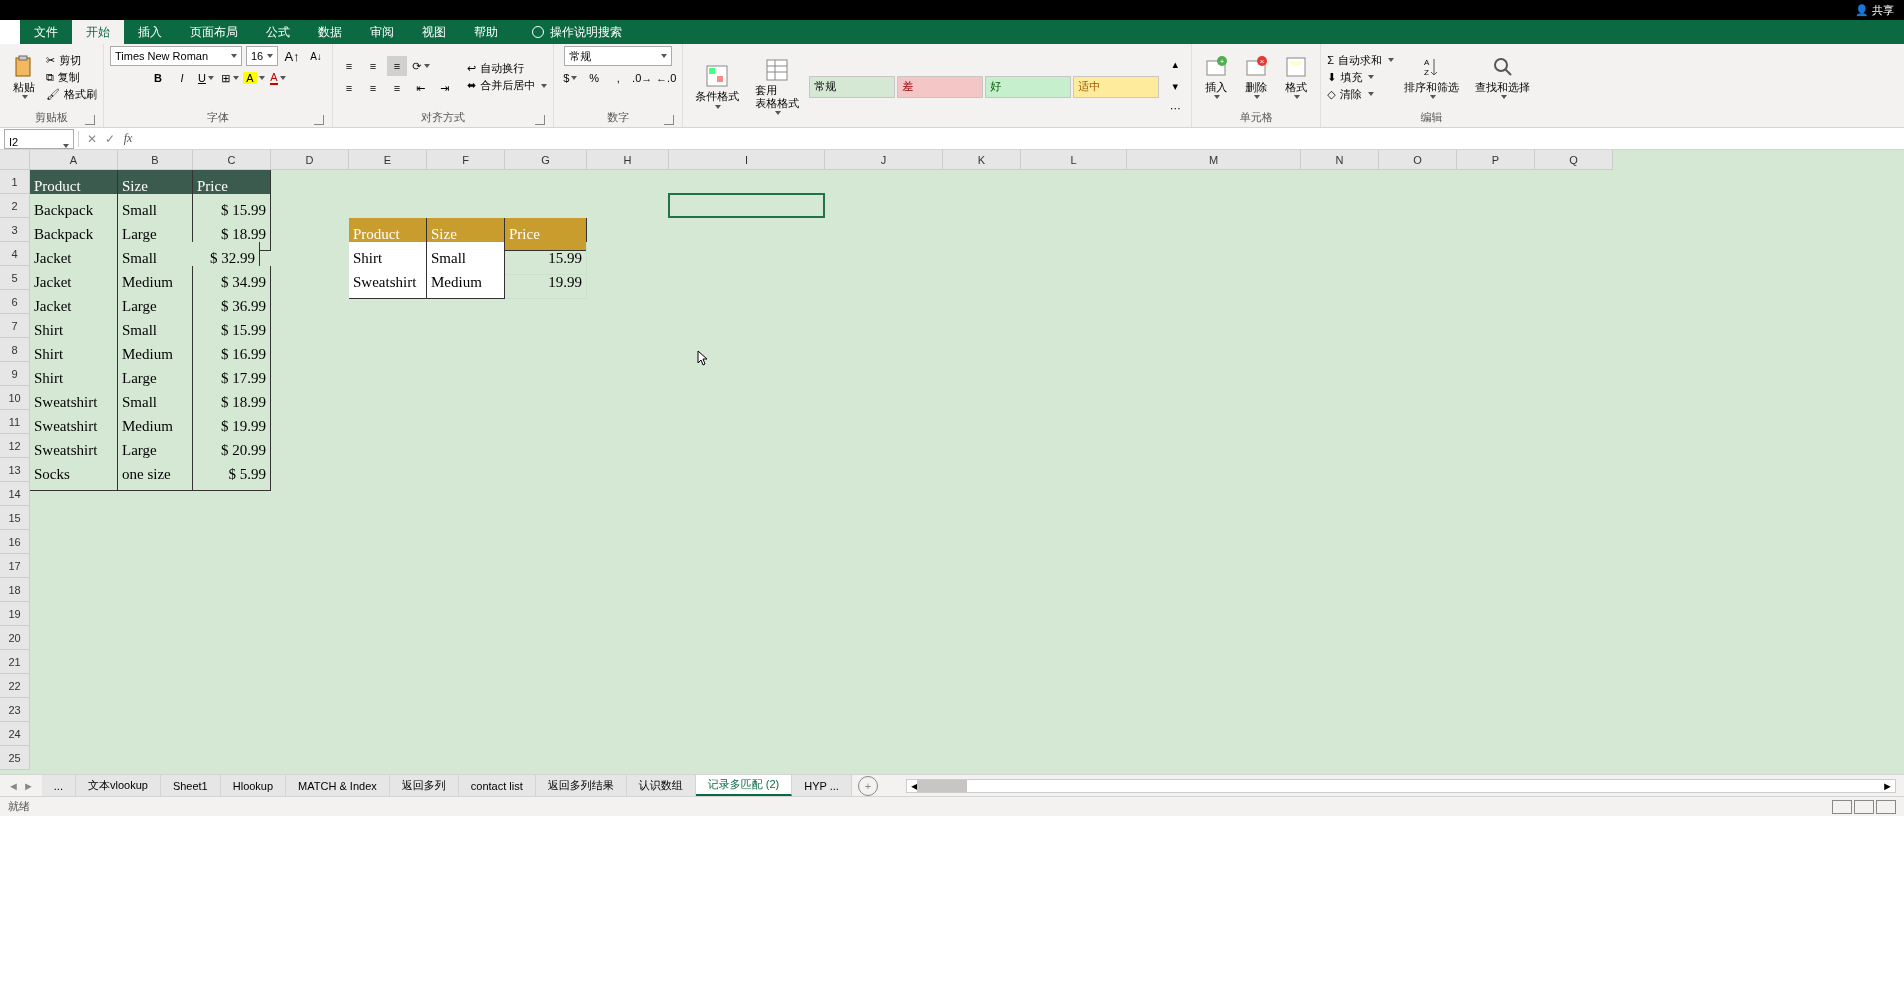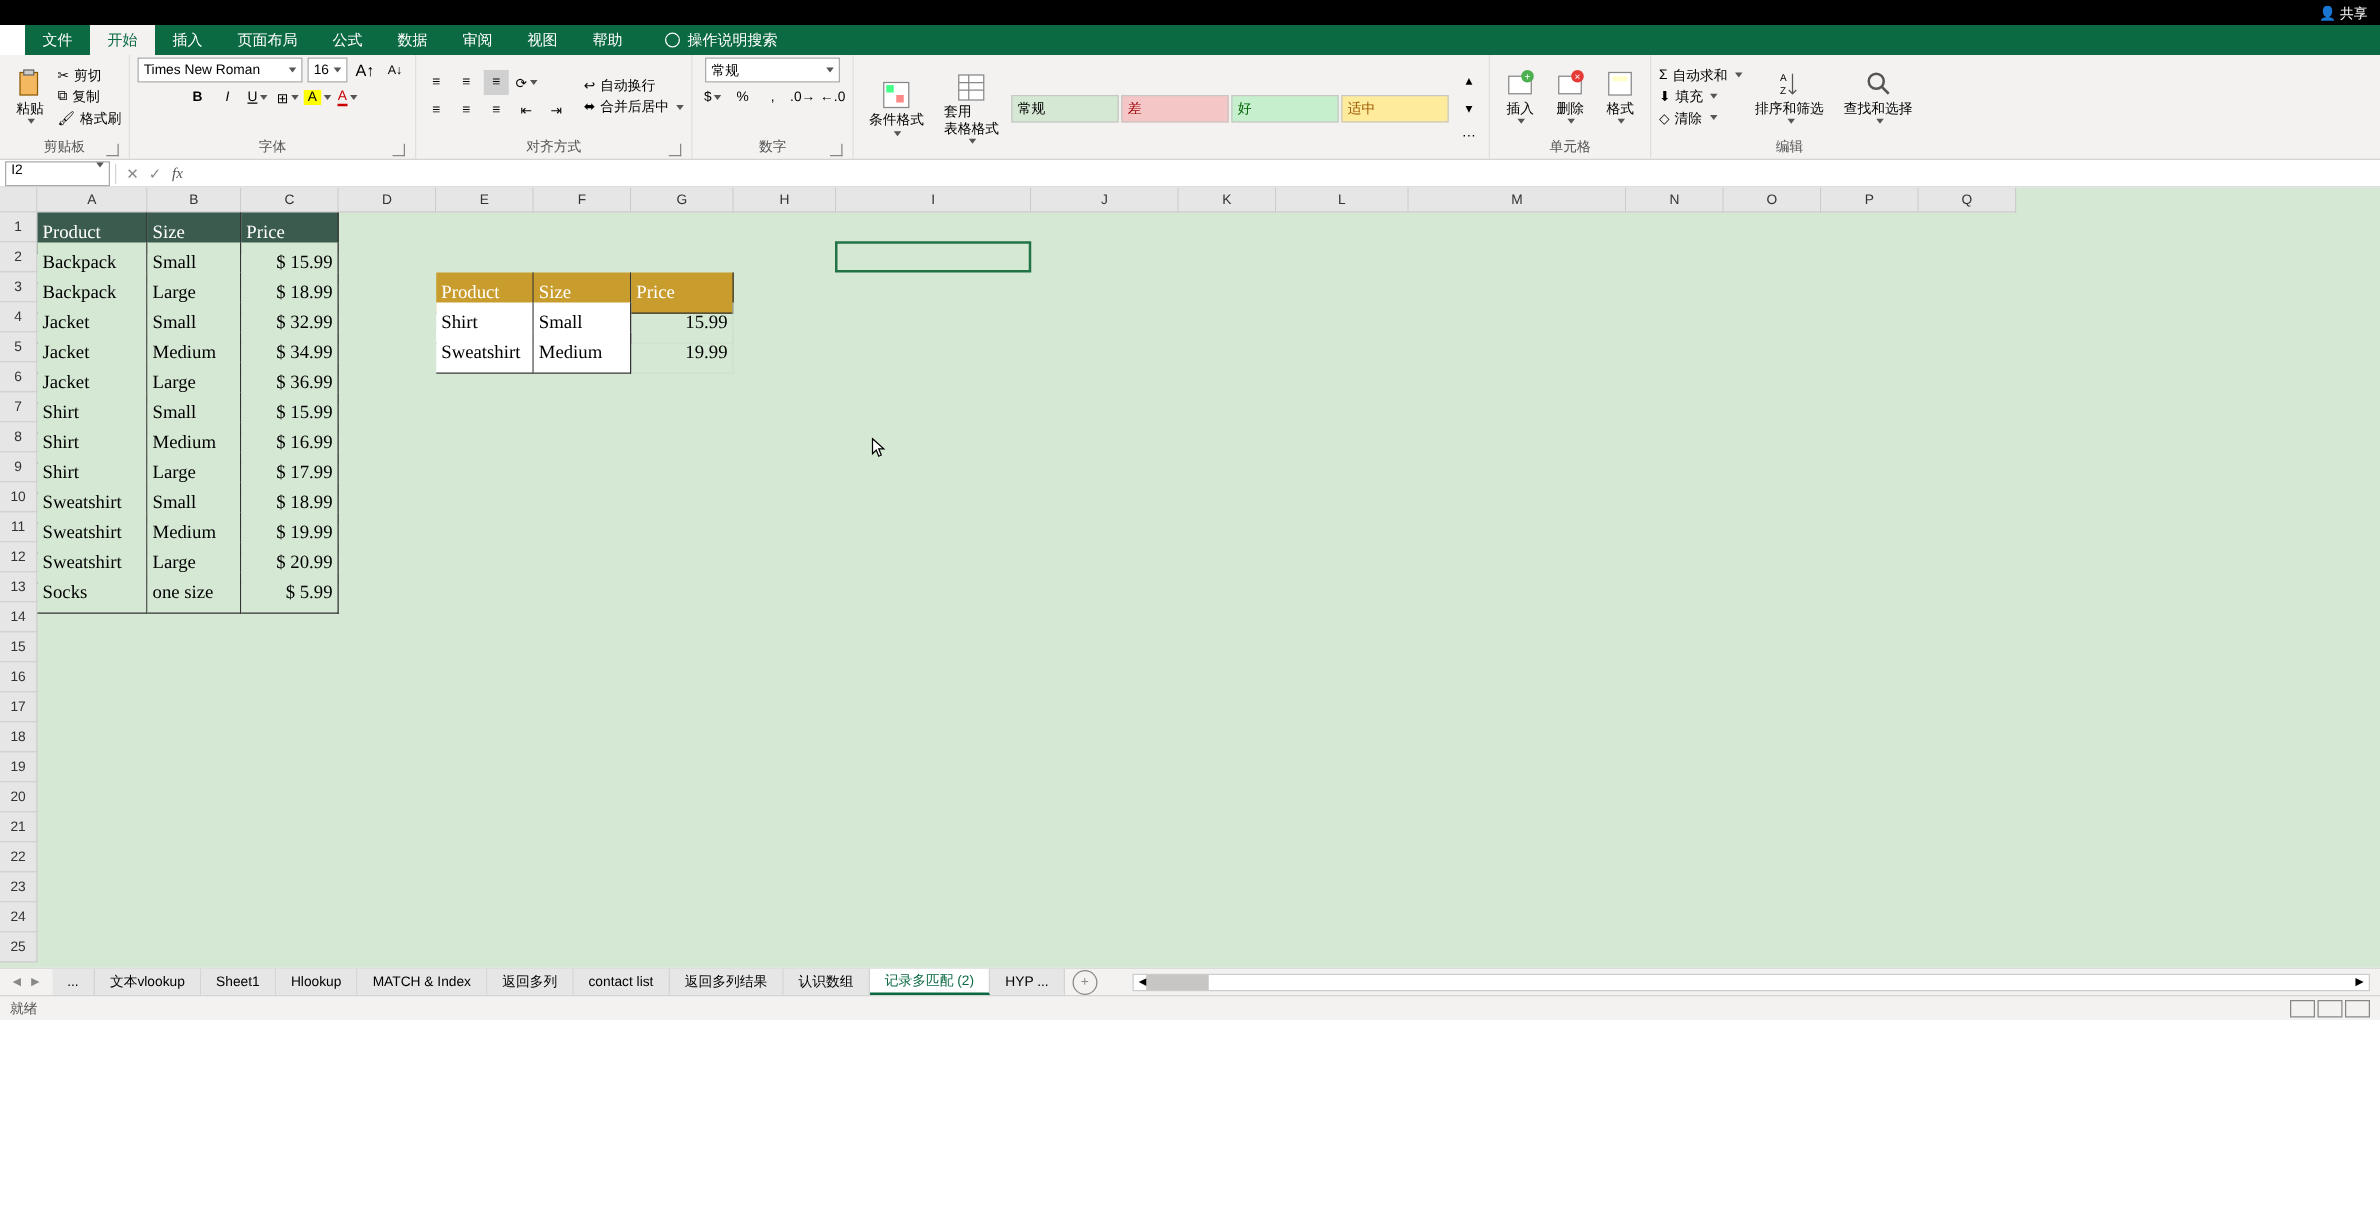--- a/index.html
+++ b/index.html
@@ -34,21 +34,21 @@
 .font-name { width: 132px; height: 20px; border: 1px solid #ababab; background: #fff; padding: 0 4px; font-size: 11px; display: flex; align-items: center; justify-content: space-between; }
 .font-size { width: 32px; height: 20px; border: 1px solid #ababab; background: #fff; padding: 0 4px; font-size: 11px; display: flex; align-items: center; justify-content: space-between; }
 .num-format { width: 108px; height: 20px; border: 1px solid #ababab; background: #fff; padding: 0 4px; font-size: 11px; display: flex; align-items: center; justify-content: space-between; }
 
 .style-gallery { display: flex; flex-direction: column; gap: 2px; }
 .style-row { display: flex; gap: 2px; }
 .style-cell { width: 86px; height: 22px; border: 1px solid #c8c6c4; display: flex; align-items: center; padding: 0 4px; font-size: 11px; cursor: pointer; }
 
 
 .formula-bar { height: 22px; display: flex; align-items: center; border-bottom: 1px solid #d4d4d4; background: #fff; }
-.name-box { width: 84px; height: 20px; border: 1px solid #ababab; margin-left: 4px; padding: 0 4px; display: flex; align-items: flex-start; justify-content: space-between; font-size: 11px; }
+.name-box { width: 70px; height: 20px; border: 1px solid #ababab; margin-left: 4px; padding: 0 4px; display: flex; align-items: flex-end; justify-content: space-between; font-size: 11px; }
 .fb-div { width: 1px; height: 16px; background: #d4d4d4; margin: 0 4px; }
 .fb-btn { width: 18px; height: 18px; display: flex; align-items: center; justify-content: center; color: #888; cursor: pointer; }
 .fx { font-style: italic; font-family: "Times New Roman"; color: #555; }
 
 
 .grid-wrap { position: relative; height: 624px; background: #d5e8d4; overflow: hidden; }
 .corner { position: absolute; left: 0; top: 0; width: 30px; height: 20px; background: #e6e6e6; border-right: 1px solid #ccc; border-bottom: 1px solid #ccc; }
 .col-headers { position: absolute; left: 30px; top: 0; height: 20px; display: flex; }
 .col-h { background: #e6e6e6; border-right: 1px solid #ccc; border-bottom: 1px solid #ccc; display: flex; align-items: center; justify-content: center; font-size: 11px; color: #333; }
 .row-headers { position: absolute; left: 0; top: 20px; width: 30px; }
@@ -397,21 +397,21 @@
       <div class="cell hdr1" style="left: 88px; top: 0px; width: 75px; height: 24px;">Size</div>
       <div class="cell hdr1" style="left: 163px; top: 0px; width: 78px; height: 24px;">Price</div>
       <div class="cell dat1" style="left: 0px; top: 24px; width: 88px; height: 24px;">Backpack</div>
       <div class="cell dat1" style="left: 88px; top: 24px; width: 75px; height: 24px;">Small</div>
       <div class="cell dat1 price" style="left: 163px; top: 24px; width: 78px; height: 24px;">$   15.99</div>
       <div class="cell dat1" style="left: 0px; top: 48px; width: 88px; height: 24px;">Backpack</div>
       <div class="cell dat1" style="left: 88px; top: 48px; width: 75px; height: 24px;">Large</div>
       <div class="cell dat1 price" style="left: 163px; top: 48px; width: 78px; height: 24px;">$   18.99</div>
       <div class="cell dat1" style="left: 0px; top: 72px; width: 88px; height: 24px;">Jacket</div>
       <div class="cell dat1" style="left: 88px; top: 72px; width: 75px; height: 24px;">Small</div>
-      <div class="cell dat1 price" style="left: 163px; top: 72px; width: 78px; height: 24px;">$   32.99</div>
+      <div class="cell dat1 price" style="left: 152px; top: 72px; width: 78px; height: 24px;">$   32.99</div>
       <div class="cell dat1" style="left: 0px; top: 96px; width: 88px; height: 24px;">Jacket</div>
       <div class="cell dat1" style="left: 88px; top: 96px; width: 75px; height: 24px;">Medium</div>
       <div class="cell dat1 price" style="left: 163px; top: 96px; width: 78px; height: 24px;">$   34.99</div>
       <div class="cell dat1" style="left: 0px; top: 120px; width: 88px; height: 24px;">Jacket</div>
       <div class="cell dat1" style="left: 88px; top: 120px; width: 75px; height: 24px;">Large</div>
       <div class="cell dat1 price" style="left: 163px; top: 120px; width: 78px; height: 24px;">$   36.99</div>
       <div class="cell dat1" style="left: 0px; top: 144px; width: 88px; height: 24px;">Shirt</div>
       <div class="cell dat1" style="left: 88px; top: 144px; width: 75px; height: 24px;">Small</div>
       <div class="cell dat1 price" style="left: 163px; top: 144px; width: 78px; height: 24px;">$   15.99</div>
       <div class="cell dat1" style="left: 0px; top: 168px; width: 88px; height: 24px;">Shirt</div>

